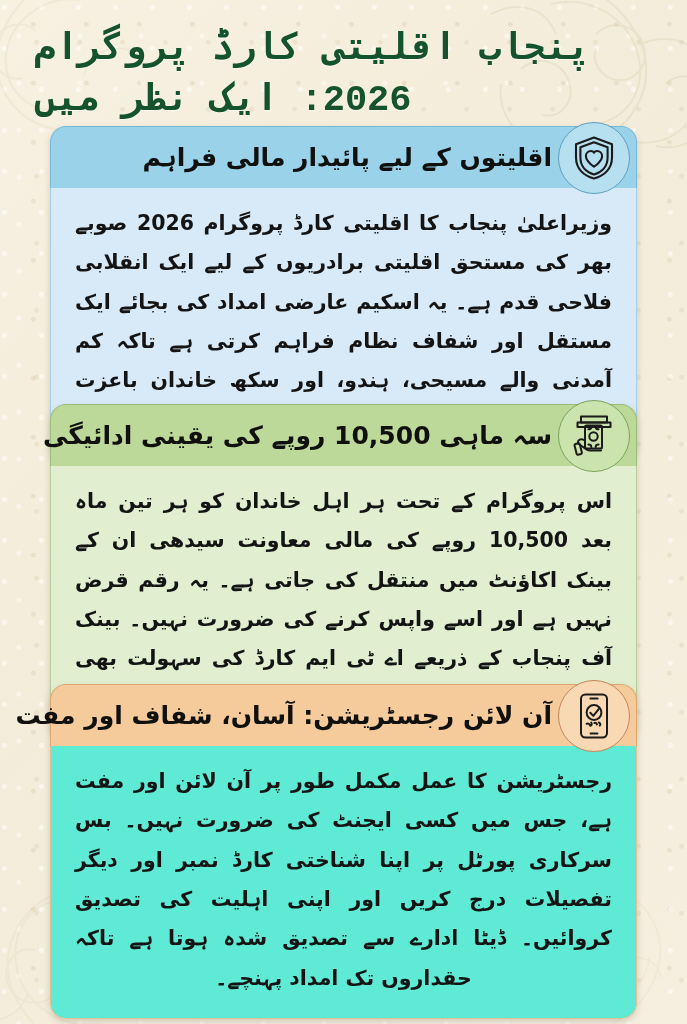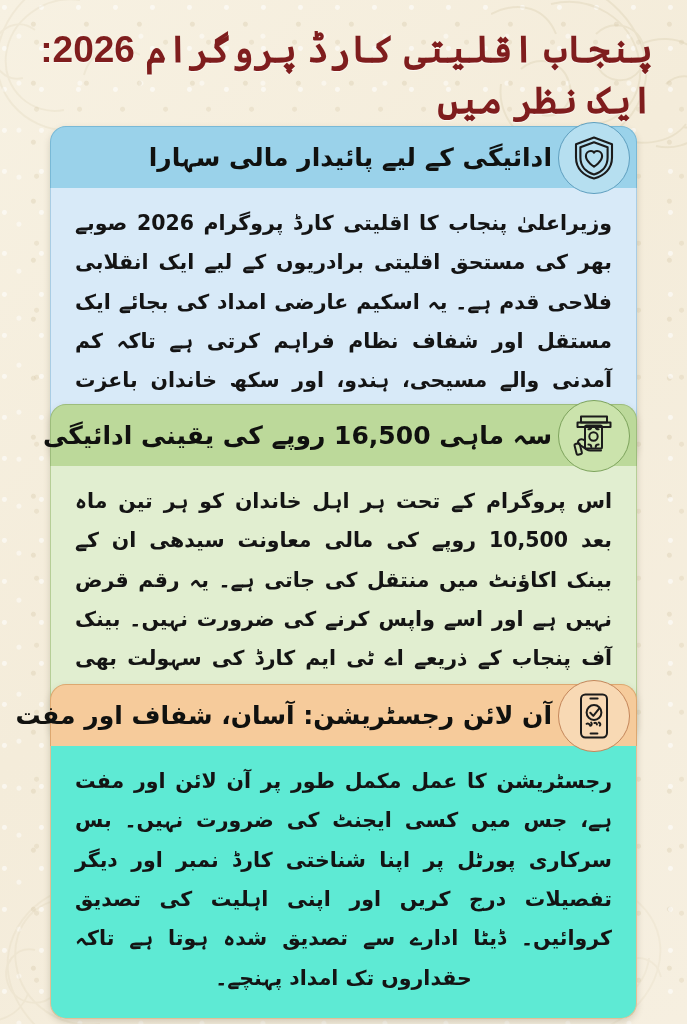--- a/index.html
+++ b/index.html
@@ -26,24 +26,24 @@
   .wm-tr{top:-26px;right:-34px;width:230px;height:210px;}
   .wm-tl{top:-40px;left:-60px;width:200px;height:190px;opacity:.22;}
   .wm-bl{bottom:-40px;left:-50px;width:210px;height:200px;opacity:.20;}
   .wm-br{bottom:-20px;right:-30px;width:190px;height:180px;opacity:.16;}
 
   .sheet{position:absolute;inset:0;}
 
   
   .title{
     position:absolute;top:24px;left:0;right:0;
-    text-align:right;
-    font-family:Liberation Sans, sans-serif;
+    text-align:left;
+    font-family:Liberation Mono, monospace;
     font-size:37px;line-height:1.38;font-weight:700;
-    color:#7f1d1d;
+    color:#14532d;
     padding:0 34px;
     letter-spacing:0px;
     direction:rtl;
     text-shadow:0 1px 0 rgba(255,255,255,.6);
   }
 
   
   .card{
     position:absolute;left:50px;width:587px;
     border-radius:17px;
@@ -144,37 +144,37 @@
   <svg class="wm wm-br" viewBox="0 0 190 180" fill="none" stroke="#d9cdae" stroke-width="2">
     <path d="M10 170 C60 182 115 155 130 108 C145 61 108 20 64 22"></path>
     <path d="M50 145 C85 150 118 127 122 94"></path>
     <path d="M95 100 C110 88 130 95 134 113"></path>
   </svg>
 
   <div class="title">پنجاب اقلیتی کارڈ پروگرام 2026: ایک نظر میں</div>
 
   <div class="card" id="card-sustainable-support">
     <div class="head">
-      <span class="htxt">ادائیگی کے لیے پائیدار مالی سہارا</span>
+      <span class="htxt">اقلیتوں کے لیے پائیدار مالی فراہم</span>
       <span class="iconbadge">
         <svg width="44" height="46" viewBox="0 0 44 46" fill="none" stroke="#1b1b1b" stroke-width="2.1" stroke-linejoin="round" stroke-linecap="round">
           <path d="M22 2.5 L40 9.2 V22.5 C40 33.5 32.5 40.8 22 43.5 C11.5 40.8 4 33.5 4 22.5 V9.2 Z"></path>
           <path d="M22 7.2 L35.6 12.3 V22.6 C35.6 31.4 29.8 37.2 22 39.4 C14.2 37.2 8.4 31.4 8.4 22.6 V12.3 Z"></path>
           <path d="M22 31.6 C22 31.6 13.9 26.6 13.9 21.1 C13.9 18.2 16.2 16 19 16 C20.6 16 21.5 16.8 22 17.6 C22.5 16.8 23.4 16 25 16 C27.8 16 30.1 18.2 30.1 21.1 C30.1 26.6 22 31.6 22 31.6 Z"></path>
         </svg>
       </span>
     </div>
     <div class="body">
       <p>وزیراعلیٰ پنجاب کا اقلیتی کارڈ پروگرام 2026 صوبے بھر کی مستحق اقلیتی برادریوں کے لیے ایک انقلابی فلاحی قدم ہے۔ یہ اسکیم عارضی امداد کی بجائے ایک مستقل اور شفاف نظام فراہم کرتی ہے تاکہ کم آمدنی والے مسیحی، ہندو، اور سکھ خاندان باعزت زندگی گزار سکیں۔</p>
     </div>
   </div>
 
   <div class="card" id="card-quarterly-payment">
     <div class="head">
-      <span class="htxt">سہ ماہی 16,500 روپے کی یقینی ادائیگی</span>
+      <span class="htxt">سہ ماہی 10,500 روپے کی یقینی ادائیگی</span>
       <span class="iconbadge">
         <svg width="46" height="46" viewBox="0 0 46 46" fill="none" stroke="#1b1b1b" stroke-width="2" stroke-linejoin="round" stroke-linecap="round">
           <path d="M10 3.5 H36 V9.5 H10 Z"></path>
           <path d="M6.5 9.5 H39.5 V14 H6.5 Z"></path>
           <rect x="14" y="12.5" width="17" height="23" rx="1.6"></rect>
           <circle cx="22.5" cy="23.5" r="4.2"></circle>
           <path d="M17.4 16.3 c1.6 0 2.9 -1.1 2.9 -2.4"></path>
           <path d="M27.6 16.3 c-1.6 0 -2.9 -1.1 -2.9 -2.4"></path>
           <path d="M17.4 31.6 c1.6 0 2.9 1.1 2.9 2.4"></path>
           <path d="M27.6 31.6 c-1.6 0 -2.9 1.1 -2.9 2.4"></path>

